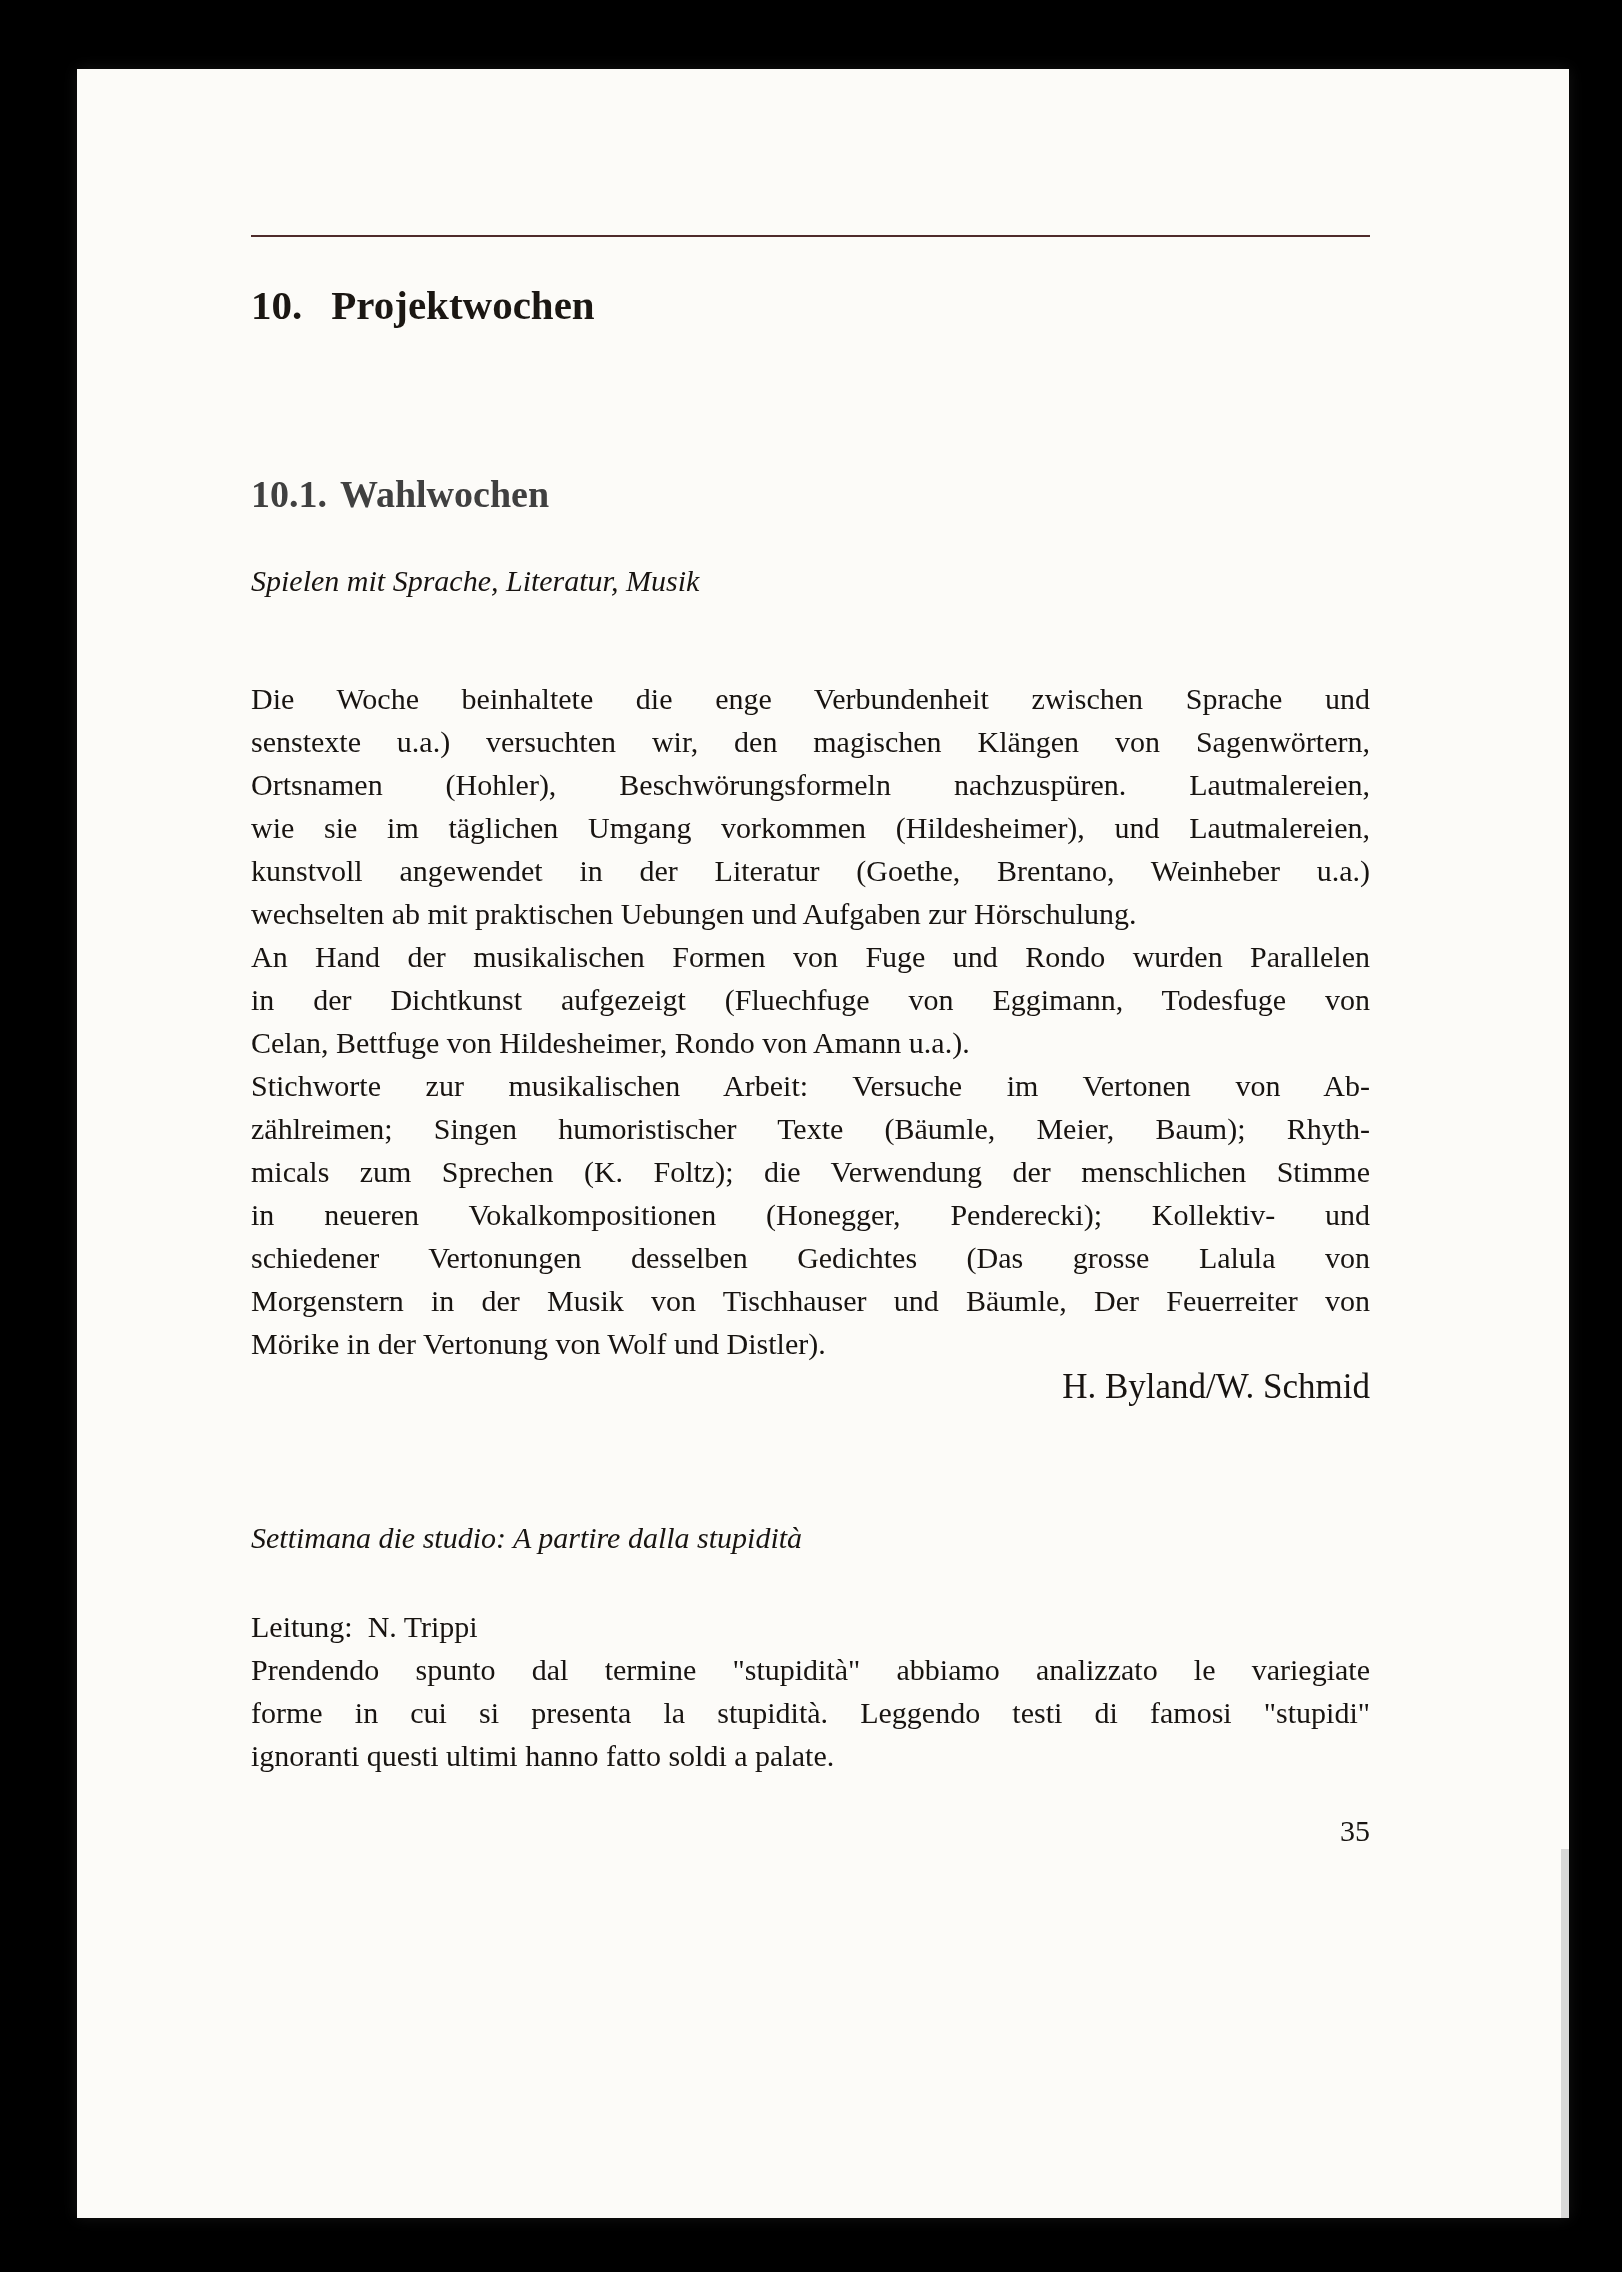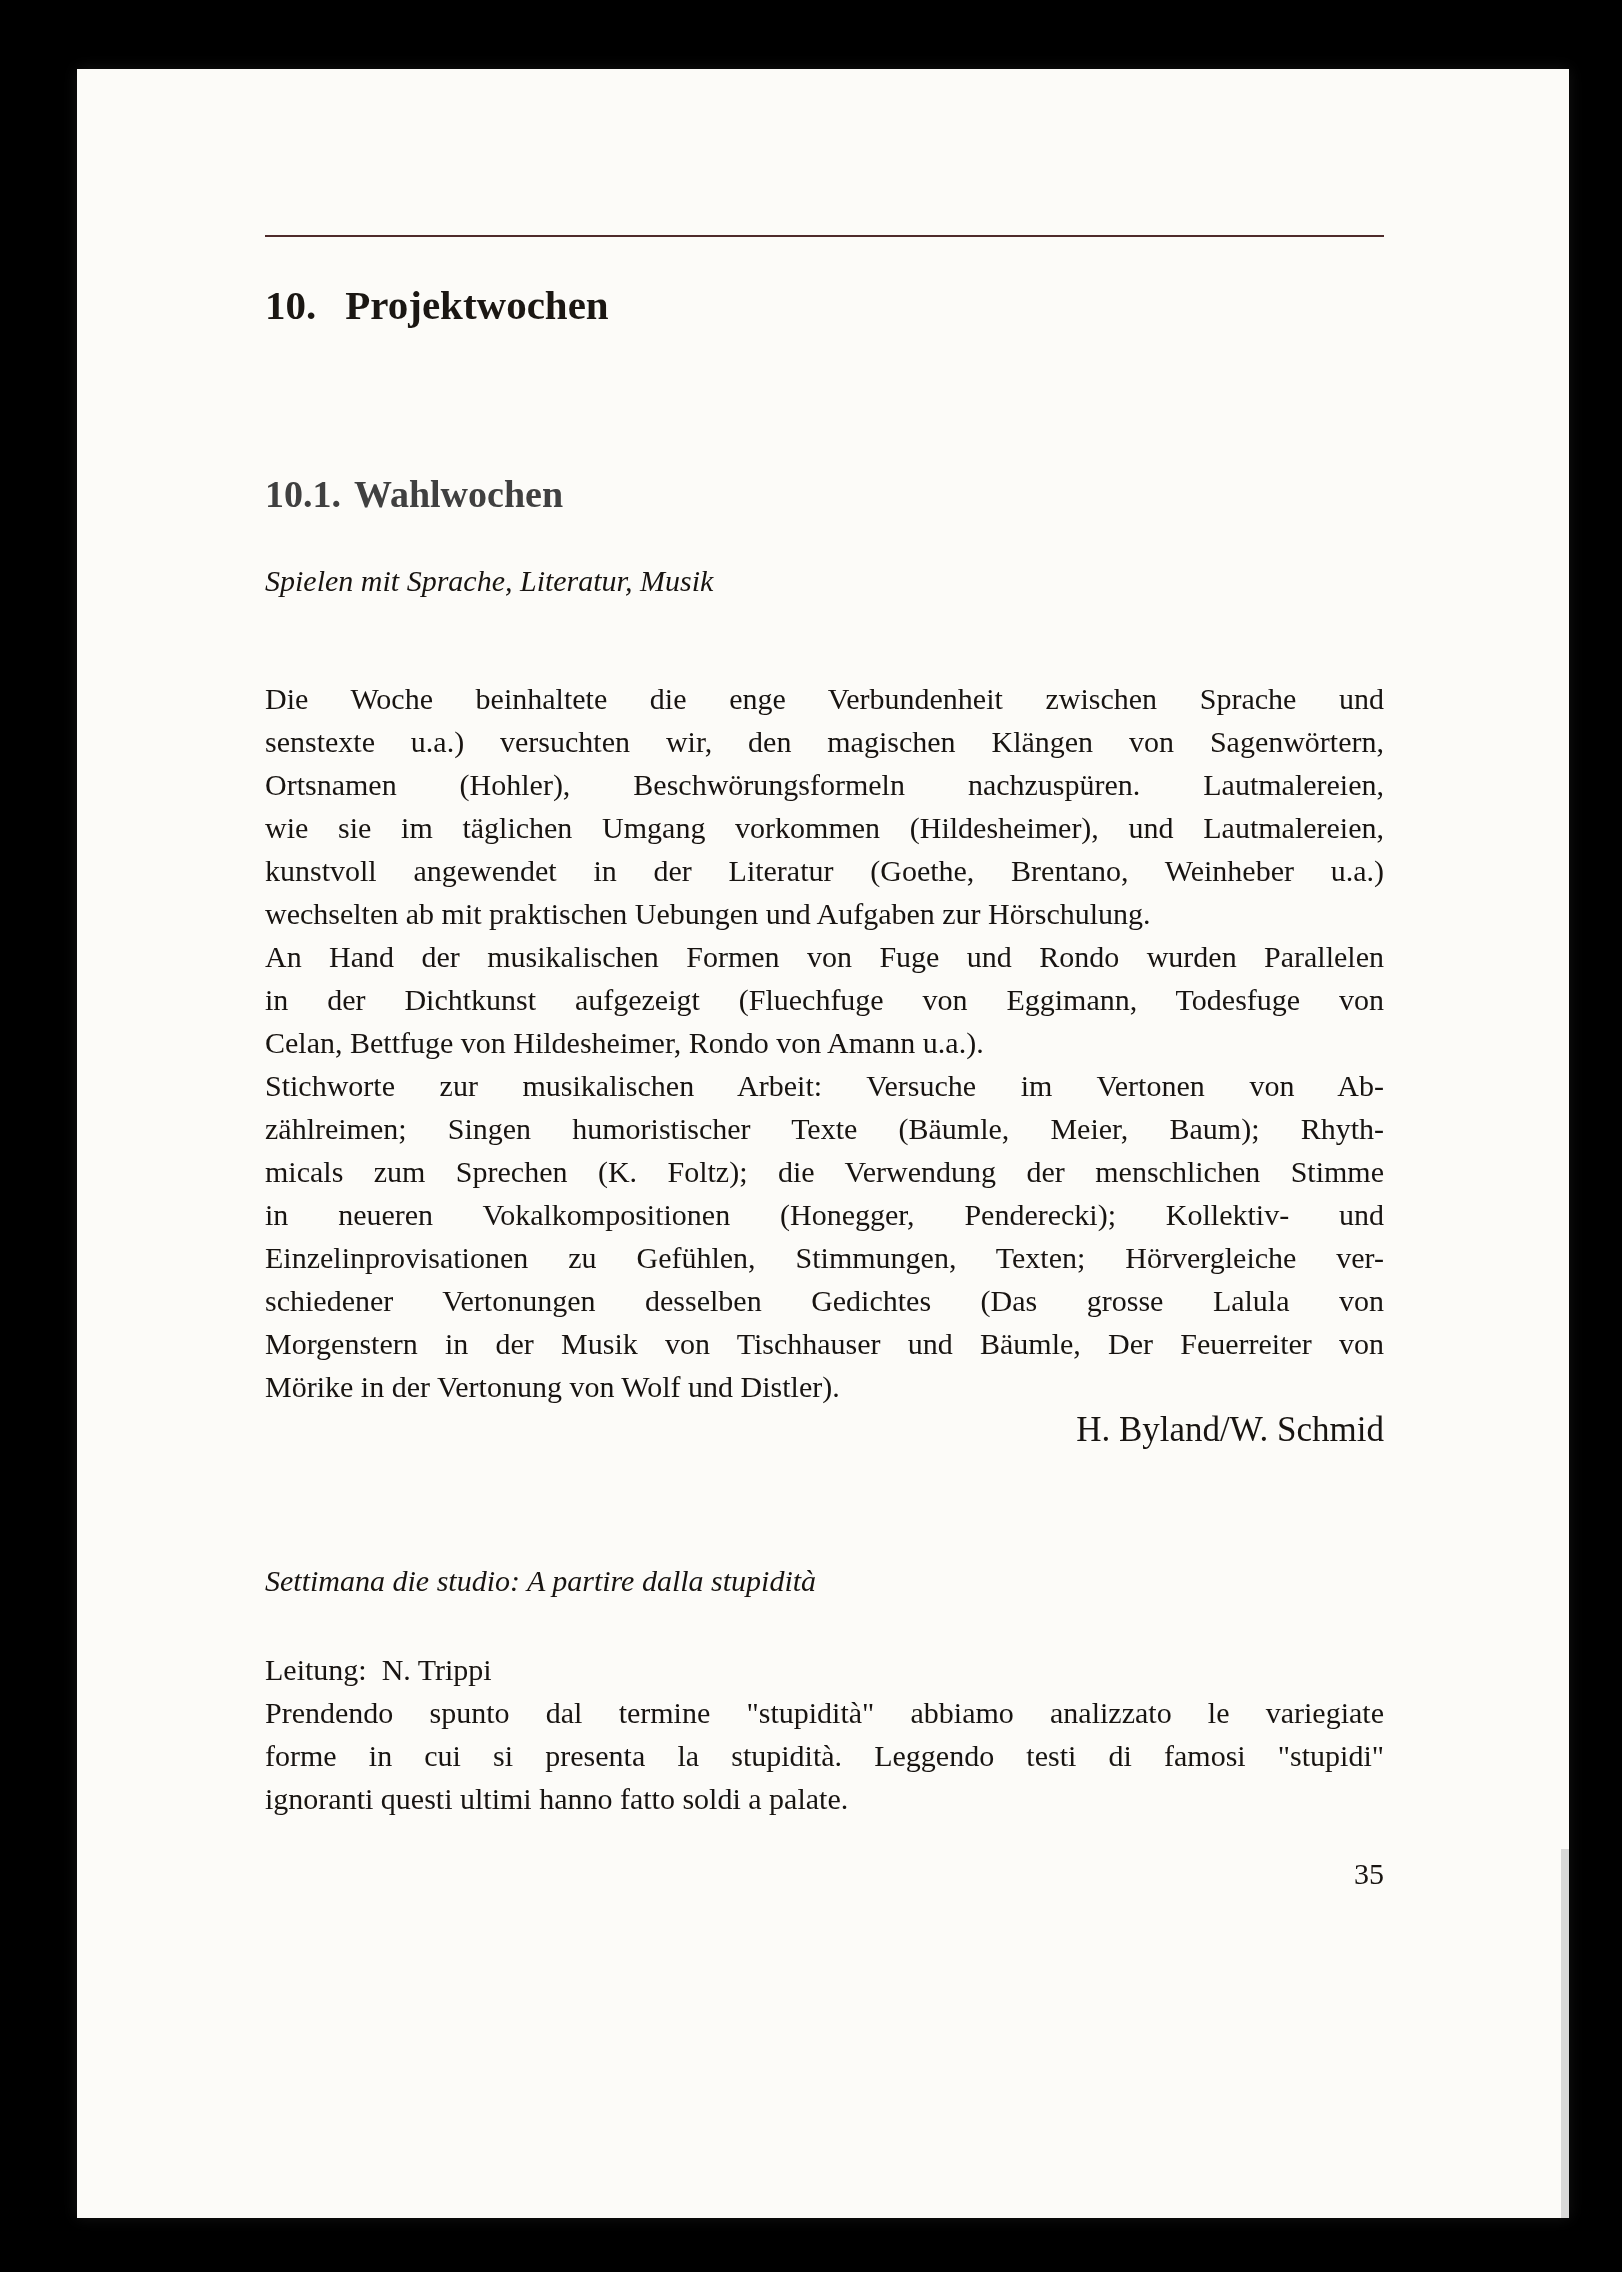--- a/index.html
+++ b/index.html
@@ -22,21 +22,20 @@
     height: 2149px;
     background: #fcfbf8;
     box-shadow: 0 0 14.6px rgba(255,255,255,0.08);
   }
   .content {
     position: absolute;
     left: 174px;
     top: 0;
     width: 1119px;
     color: #181411;
-    margin-left: 14px;
   }
   .rule {
     margin-top: 166px;
     height: 2.4px;
     background: #4e2b2b;
   }
   .chapter {
     margin: 47px 0 0 0;
     font-size: 41px;
     line-height: 1.05;
@@ -143,21 +142,20 @@
         <div class="para">
           <div class="tline">An Hand der musikalischen Formen von Fuge und Rondo wurden Parallelen</div>
           <div class="tline">in der Dichtkunst aufgezeigt (Fluechfuge von Eggimann, Todesfuge von</div>
           <div class="tline tline-last">Celan, Bettfuge von Hildesheimer, Rondo von Amann u.a.).</div>
         </div>
         <div class="para">
           <div class="tline">Stichworte zur musikalischen Arbeit: Versuche im Vertonen von Ab-</div>
           <div class="tline">zählreimen; Singen humoristischer Texte (Bäumle, Meier, Baum); Rhyth-</div>
           <div class="tline">micals zum Sprechen (K. Foltz); die Verwendung der menschlichen Stimme</div>
           <div class="tline">in neueren Vokalkompositionen (Honegger, Penderecki); Kollektiv- und</div>
-          <div class="tline">Einzelinprovisationen zu Gefühlen, Stimmungen, Texten; Hörvergleiche ver-</div>
           <div class="tline">schiedener Vertonungen desselben Gedichtes (Das grosse Lalula von</div>
           <div class="tline">Morgenstern in der Musik von Tischhauser und Bäumle, Der Feuerreiter von</div>
           <div class="tline tline-last">Mörike in der Vertonung von Wolf und Distler).</div>
         </div>
       </div>
 
     <div class="signature">H. Byland/W. Schmid</div>
 
     <div class="subtitle2">Settimana die studio: A partire dalla stupidità</div>
 

